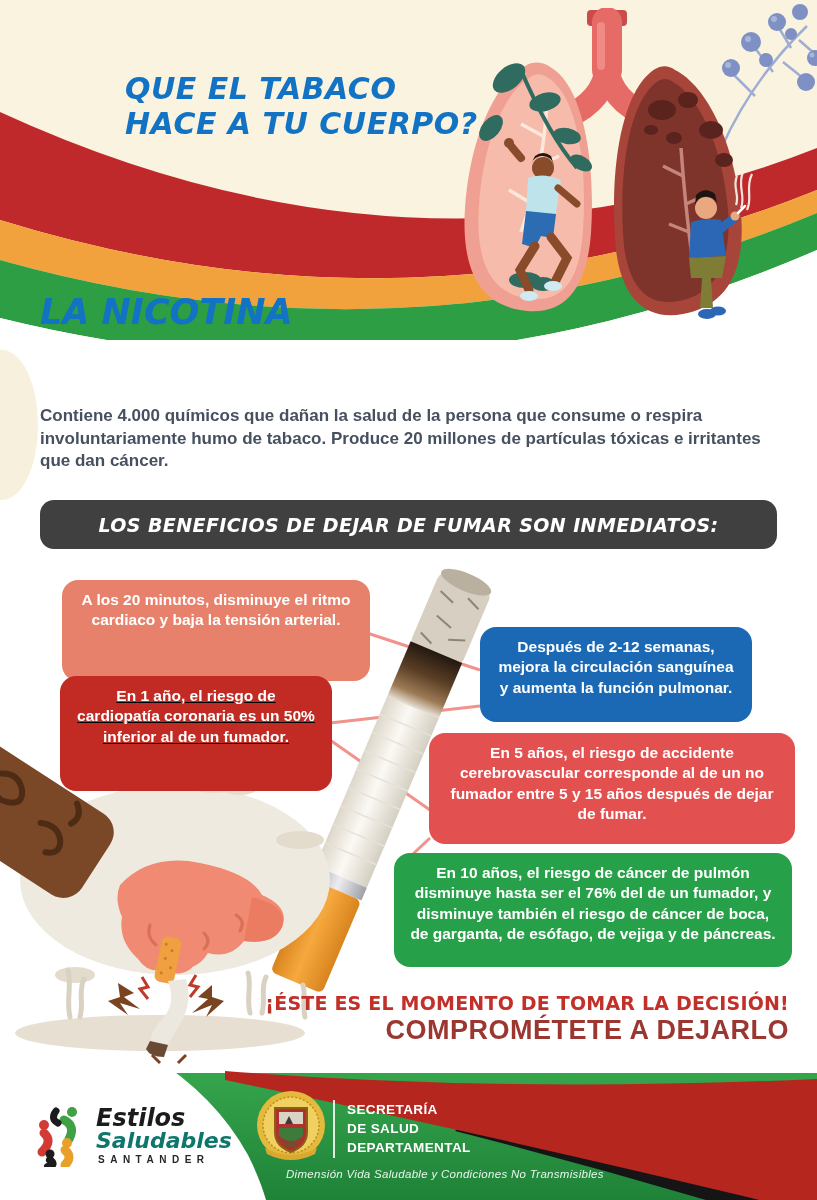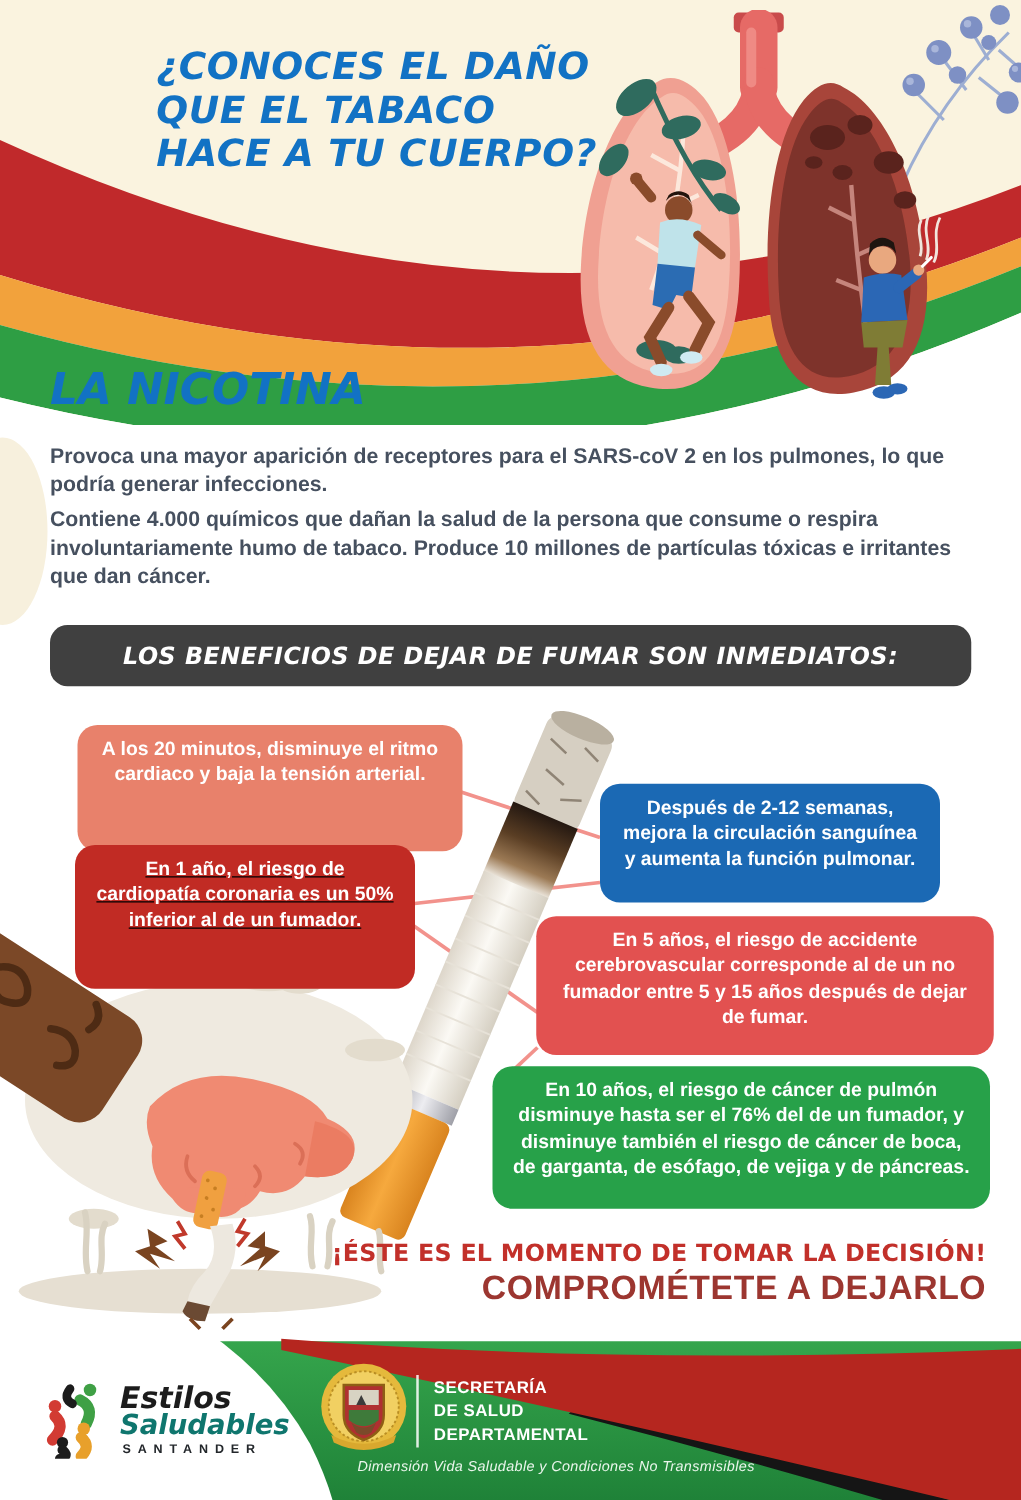--- a/index.html
+++ b/index.html
@@ -75,21 +75,21 @@
 <div class="poster">
 
   <svg class="hero-svg" width="817" height="340" viewBox="0 0 817 340">
     <rect x="0" y="0" width="817" height="340" fill="#FAF3DF"></rect>
     <path d="M0,112 Q420,305 817,148 L817,190 Q420,350 0,220 Z" fill="#C0292B"></path>
     <path d="M0,220 Q420,350 817,190 L817,213 Q420,378 0,260 Z" fill="#F2A23C"></path>
     <path d="M0,260 Q420,378 817,213 L817,250 Q420,422 0,318 Z" fill="#2E9E44"></path>
     <path d="M0,318 Q420,422 817,250 L817,340 L0,340 Z" fill="#FFFFFF"></path>
   </svg>
 
-  <h1 class="hero-title"><span>¿CONOCES EL DAÑO</span><br>
+  <h1 class="hero-title"><br>
     <span>QUE EL TABACO</span><br>
     <span>HACE A TU CUERPO?</span></h1>
 
   <svg class="berries" width="114" height="150" viewBox="0 0 114 150">
     <g stroke="#9DAED2" stroke-width="2.5" fill="none">
       <path d="M18,145 C40,95 70,55 104,22"></path>
       <path d="M52,92 L30,70"></path>
         <path d="M70,68 L52,44"></path>
         <path d="M88,44 L76,24"></path>
       <path d="M96,36 L112,50"></path>
@@ -192,22 +192,21 @@
         <path d="M313,205 L320,198" stroke="#FFFFFF" stroke-width="2.5" stroke-linecap="round"></path>
         <path d="M264,250 L301,248 L297,270 L286,270 L288,300 L275,300 L277,270 L266,270 Z" fill="#7F7C35"></path>
         <ellipse cx="282" cy="306" rx="9" ry="5" fill="#2B67B5"></ellipse>
         <ellipse cx="293" cy="303" rx="8" ry="4.5" fill="#2B67B5"></ellipse>
       </g>
     </g>
   </svg>
 
   <div class="left-blob"></div>
   <h2 class="nicotine-heading">LA NICOTINA</h2>
-  <p class="body-par p1">Provoca una mayor aparición de receptores para el SARS-coV 2 en los pulmones, lo que podría generar infecciones.</p>
-  <p class="body-par p2">Contiene 4.000 químicos que dañan la salud de la persona que consume o respira involuntariamente humo de tabaco.  Produce 10 millones de partículas tóxicas e irritantes que dan cáncer.</p>
+  <p class="body-par p2">Contiene 4.000 químicos que dañan la salud de la persona que consume o respira involuntariamente humo de tabaco.  Produce 20 millones de partículas tóxicas e irritantes que dan cáncer.</p>
 
   <div class="banner">
     <p>LOS BENEFICIOS DE DEJAR DE FUMAR SON INMEDIATOS:</p>
   </div>
 
   <div class="benefits">
 
     <svg class="connectors" width="817" height="445" viewBox="0 0 817 445">
       <g stroke="#F2928C" stroke-width="3" fill="none">
         <path d="M367,78 L480,115"></path>

